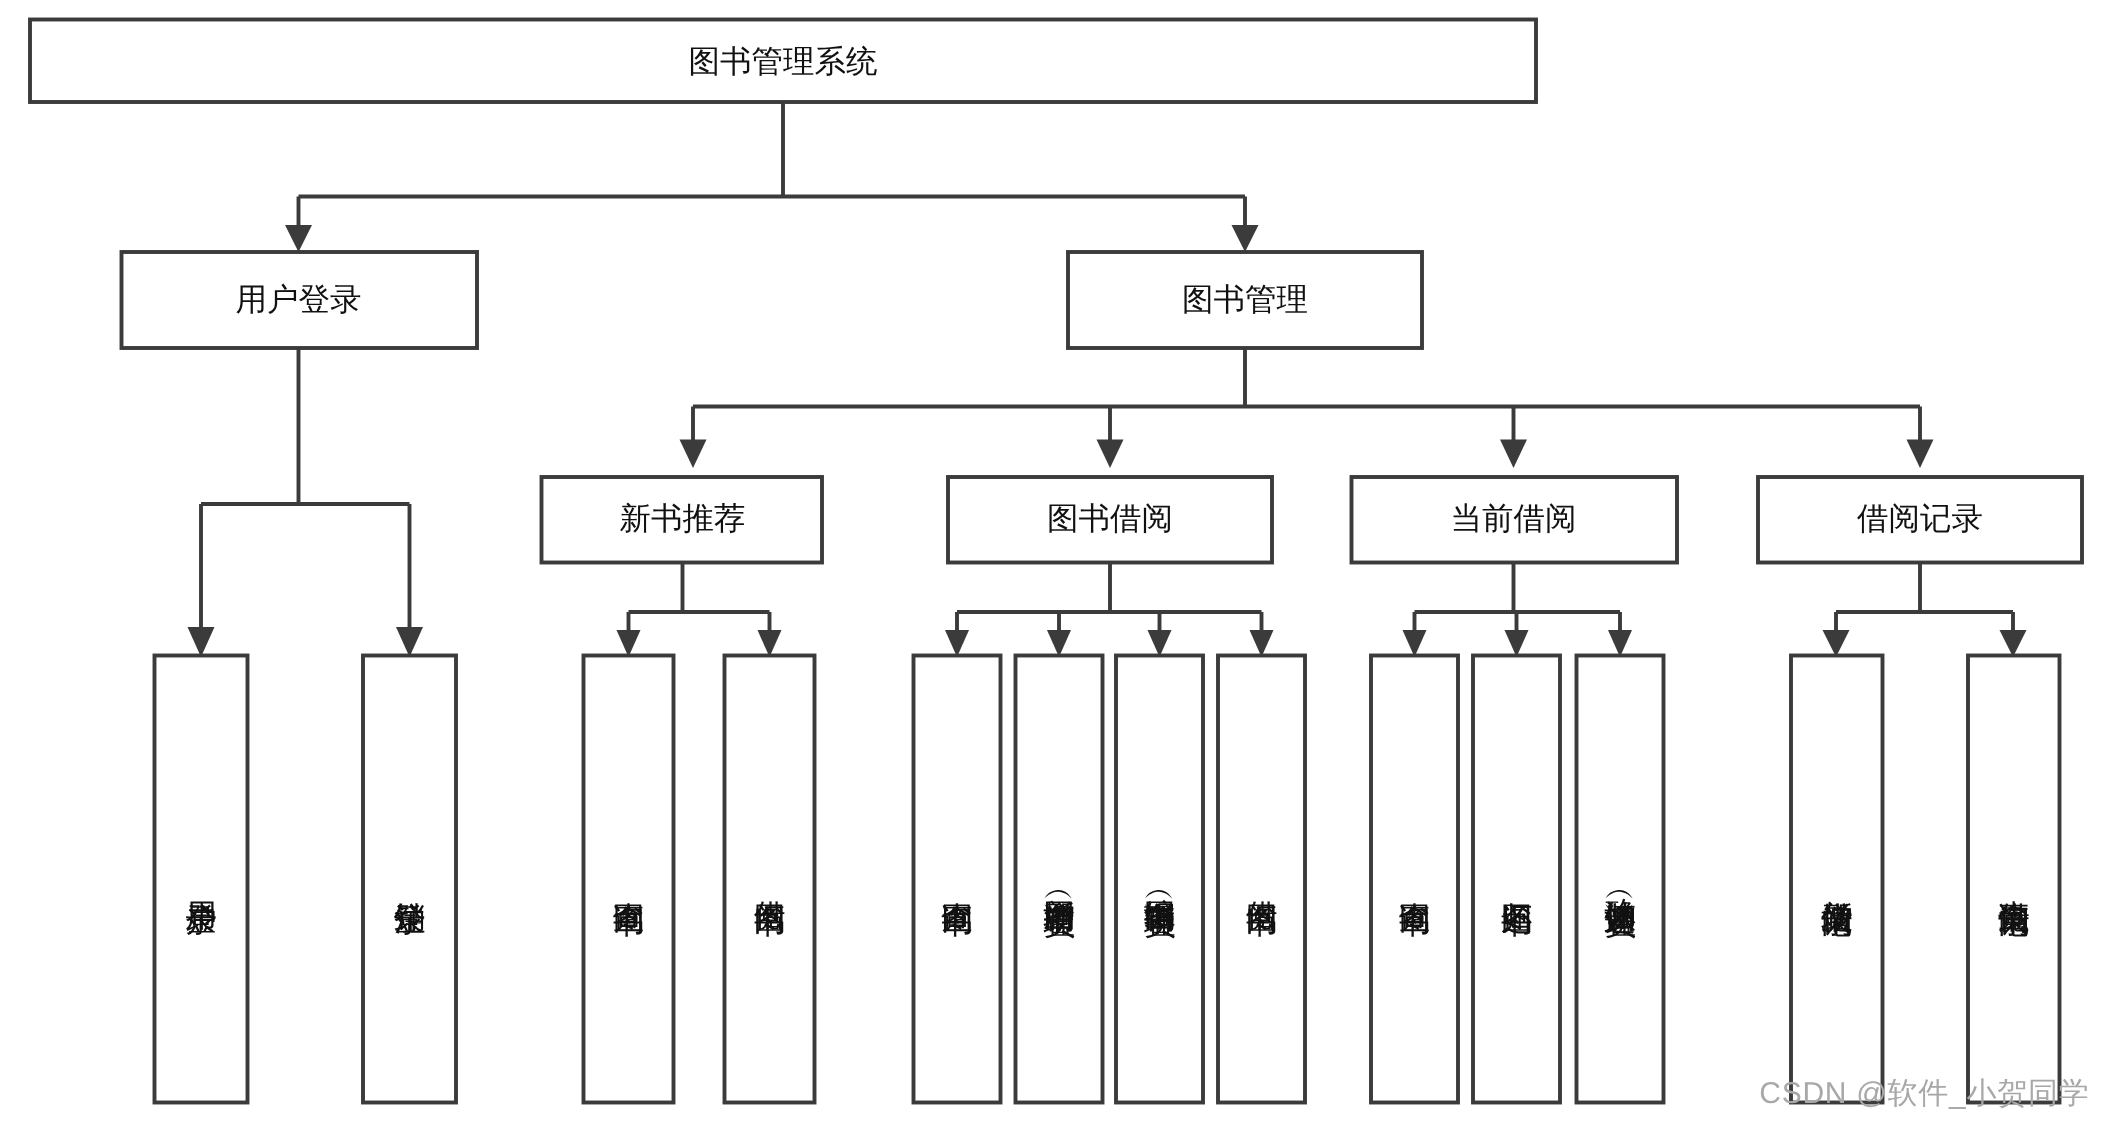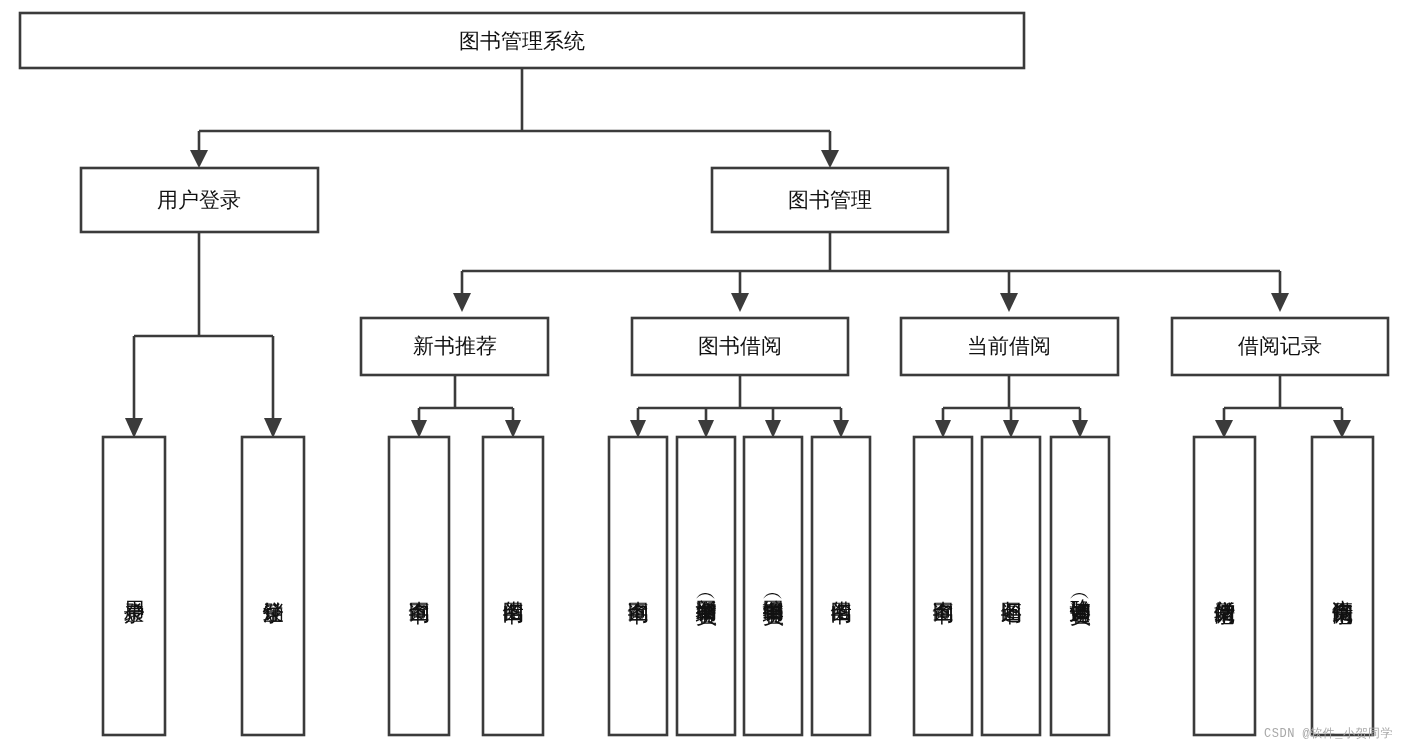--- a/index.html
+++ b/index.html
@@ -67,22 +67,22 @@
     align-items: center;
     justify-content: center;
     letter-spacing: 1px;
     white-space: nowrap;
     pointer-events: none;
   }
   .watermark {
     position: absolute;
     right: 12px;
     bottom: 5px;
-    font-family: Liberation Mono, monospace;
-    font-size: 12px;
+    font-family: Liberation Sans, sans-serif;
+    font-size: 20px;
     color: #a8a8a8;
     white-space: nowrap;
     letter-spacing: 0.5px;
   }
 </style>
 </head>
 <body>
 
 <div id="diagram-root">
 

